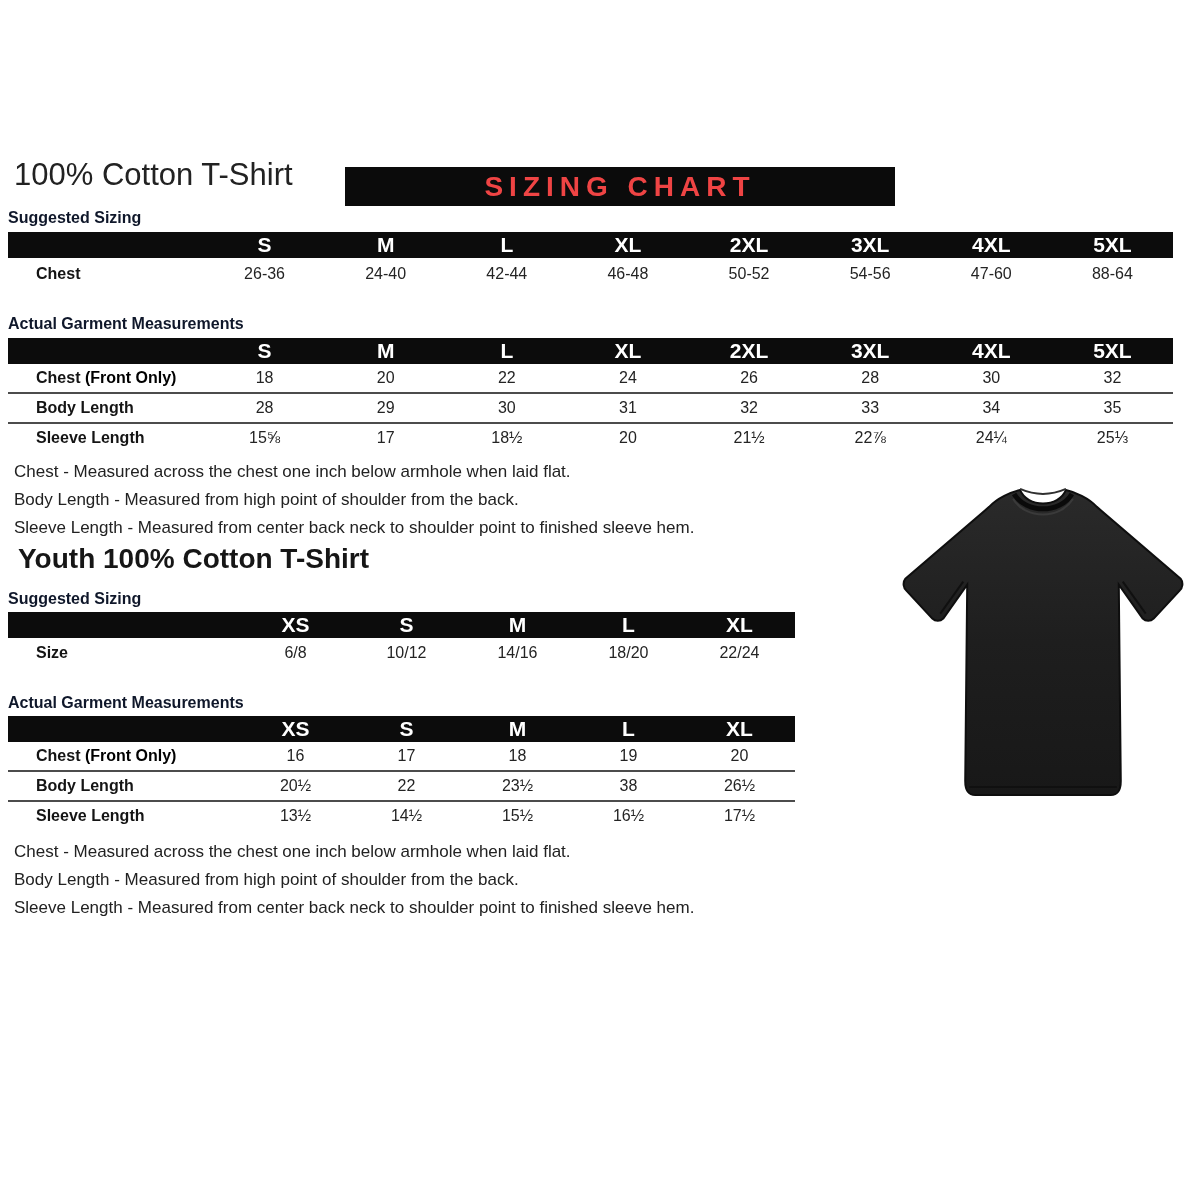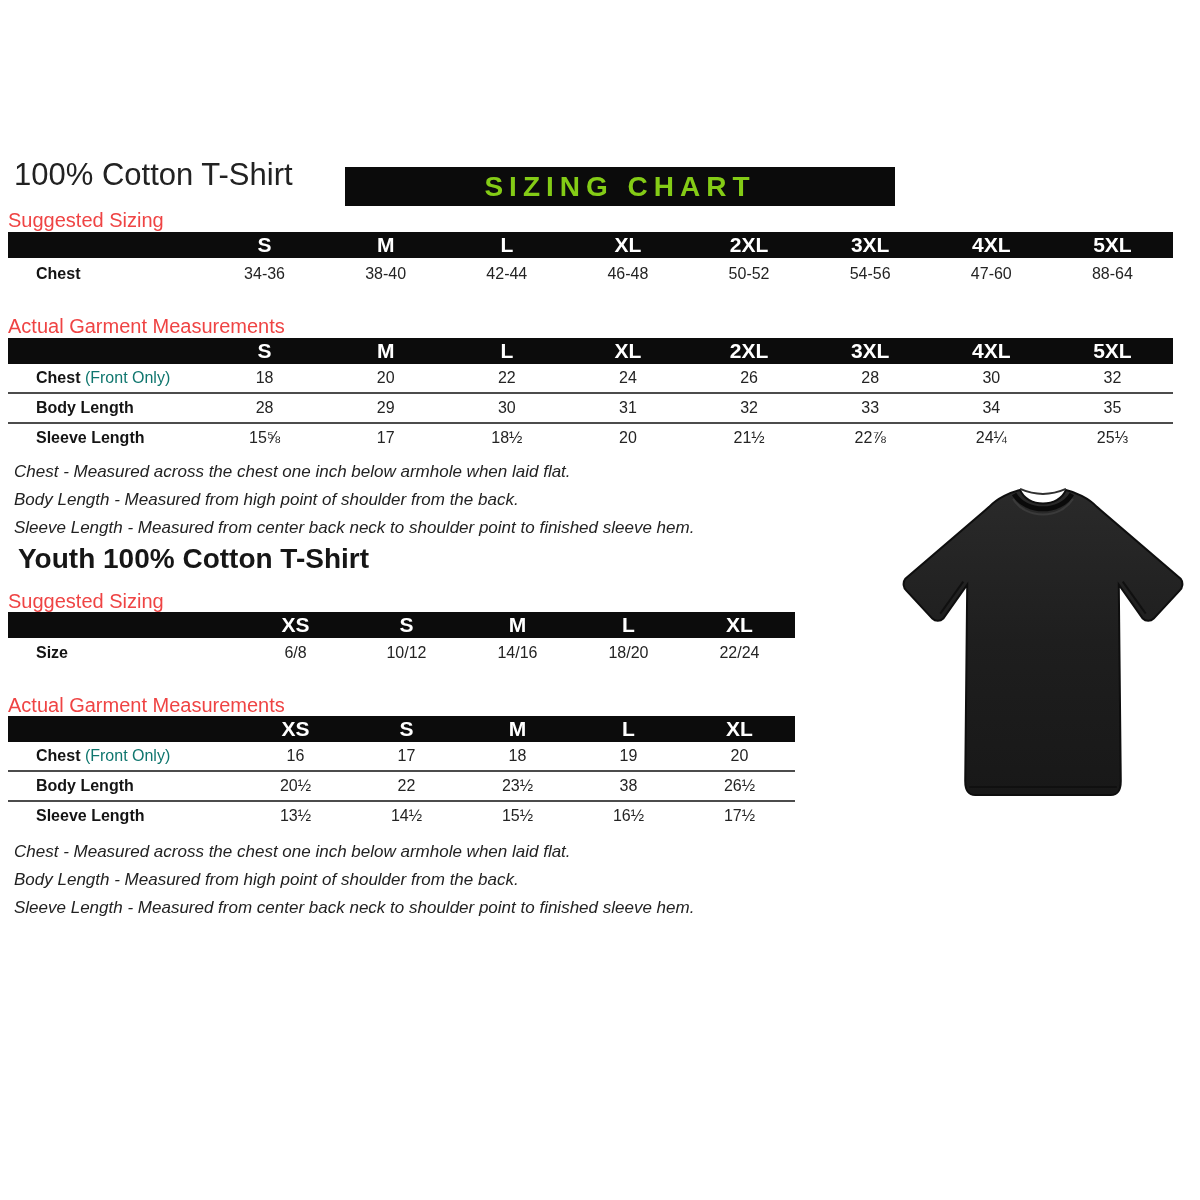--- a/index.html
+++ b/index.html
@@ -4,40 +4,40 @@
 <style>
   html,body{margin:0;padding:0;background:#fff;}
   #canvas{
     position:relative;width:1200px;height:1200px;background:#ffffff;overflow:hidden;
     font-family:"Liberation Sans","DejaVu Sans",sans-serif;color:#1c1c1c;
   }
   .abs{position:absolute;}
   .h1{font-size:31px;font-weight:400;color:#222;white-space:nowrap;}
   .h2{font-size:28px;font-weight:700;color:#161616;white-space:nowrap;}
   .banner{
-    background:#0b0b0b;color:#84cc16;text-align:center;font-weight:700;
+    background:#0b0b0b;color:#ef4444;text-align:center;font-weight:700;
     font-size:28px;letter-spacing:6px;height:39px;line-height:39px;
   }
-  .sec-label{font-size:20px;color:#ef4444;white-space:nowrap;}
+  .sec-label{font-size:16px;color:#0f172a;white-space:nowrap;font-weight:bold;}
   .tbl{left:8px;}
   .hdr-bar{
     display:flex;align-items:center;background:#0c0c0c;color:#fff;
     height:26px;font-weight:700;font-size:21px;
   }
   .drow{display:flex;align-items:center;font-size:16px;color:#242424;}
   .rh32{height:32px;} .rh30{height:30px;} .rh28{height:28px;}
   .adult .lbl{width:196px;flex:none;padding-left:28px;box-sizing:border-box;text-align:left;}
   .youth .lbl{width:232px;flex:none;padding-left:28px;box-sizing:border-box;text-align:left;}
   .c{flex:1;text-align:center;}
   .rl{font-weight:700;color:#141414;}
-  .rl .sfx{font-weight:400;color:#0f766e;margin-top:13px;}
+  .rl .sfx{font-weight:700;color:#000000;margin-top:13px;}
   .ruled .drow{border-bottom:2px solid #4c4c4c;}
   .ruled .drow:last-child{border-bottom:none;}
   .notes{font-size:17px;color:#222;line-height:28px;white-space:nowrap;}
-  .note-line{display:block;font-style:italic;}
+  .note-line{display:block;}
 </style>
 </head>
 <body>
 
 <div id="canvas">
 
   <div class="abs h1" style="left:14px;top:157px;">100% Cotton T-Shirt</div>
   <div class="abs banner" style="left:345px;top:167px;width:550px;">SIZING CHART</div>
 
   <div class="abs sec-label" style="left:8px;top:209px;">Suggested Sizing</div>
@@ -49,22 +49,22 @@
       <div class="c">M</div>
       <div class="c">L</div>
       <div class="c">XL</div>
       <div class="c">2XL</div>
       <div class="c">3XL</div>
       <div class="c">4XL</div>
       <div class="c">5XL</div>
     </div>
     <div class="drow rh32">
       <div class="lbl rl"><span>Chest</span><span class="sfx"></span></div>
-      <div class="c">34-36</div>
-      <div class="c">38-40</div>
+      <div class="c">26-36</div>
+      <div class="c">24-40</div>
       <div class="c">42-44</div>
       <div class="c">46-48</div>
       <div class="c">50-52</div>
       <div class="c">54-56</div>
       <div class="c">47-60</div>
       <div class="c">88-64</div>
     </div>
   </div>
 
   <div class="abs sec-label" style="left:8px;top:315px;">Actual Garment Measurements</div>

